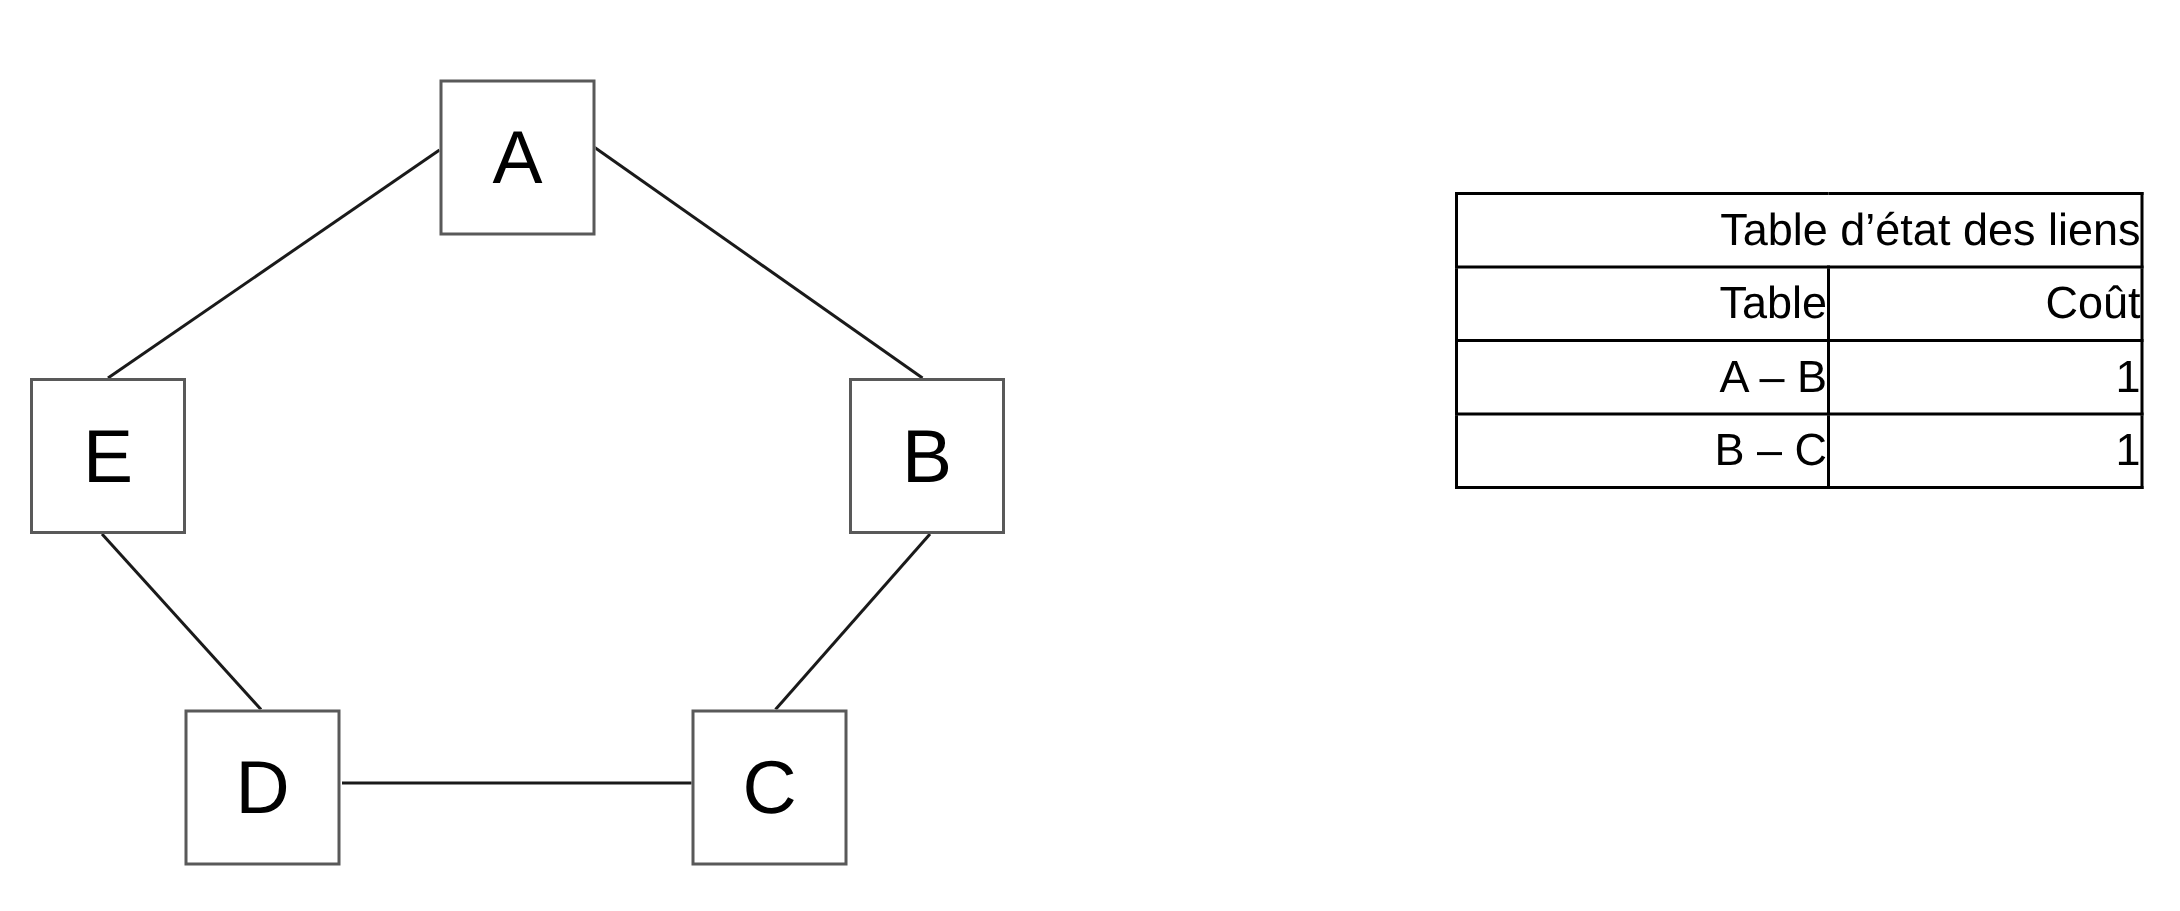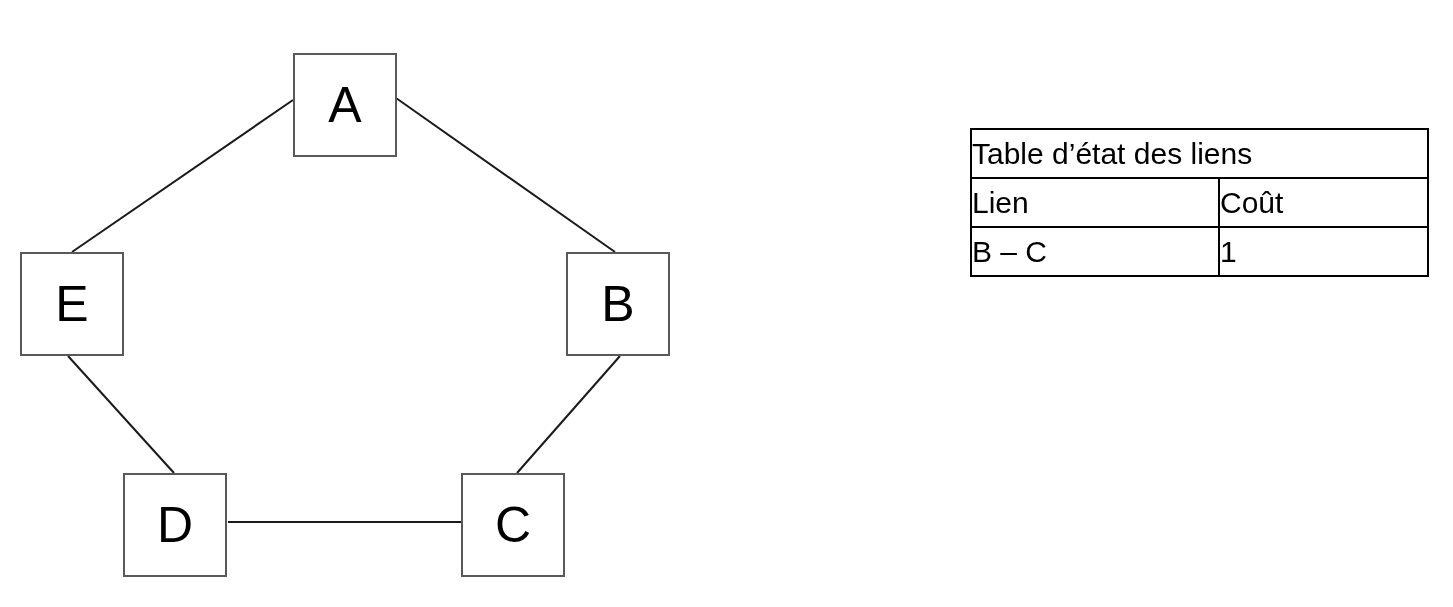--- a/index.html
+++ b/index.html
@@ -58,21 +58,21 @@
   .lst {
     position: absolute;
     left: 970px;
     top: 128px;
     border-collapse: collapse;
     table-layout: fixed;
     font-size: 30px;
   }
   .lst th, .lst td {
     border: 2px solid #000000;
-    text-align: left;
+    text-align: right;
     vertical-align: middle;
     font-weight: normal;
     height: 47px;
     padding: 0;
     background: #ffffff;
     white-space: nowrap;
   }
   .col-lien { width: 248px; }
   .col-cout { width: 209px; }
 </style>
@@ -110,22 +110,26 @@
   <table class="lst">
     <colgroup>
       <col class="col-lien">
       <col class="col-cout">
     </colgroup>
     <tbody>
       <tr>
         <th colspan="2">Table d’état des liens</th>
       </tr>
       <tr>
-        <th>Lien</th>
+        <th>Table</th>
         <th>Coût</th>
+      </tr>
+      <tr>
+        <td>A – B</td>
+        <td>1</td>
       </tr>
       <tr>
         <td>B – C</td>
         <td>1</td>
       </tr>
     </tbody>
   </table>
 
 </div>
 

